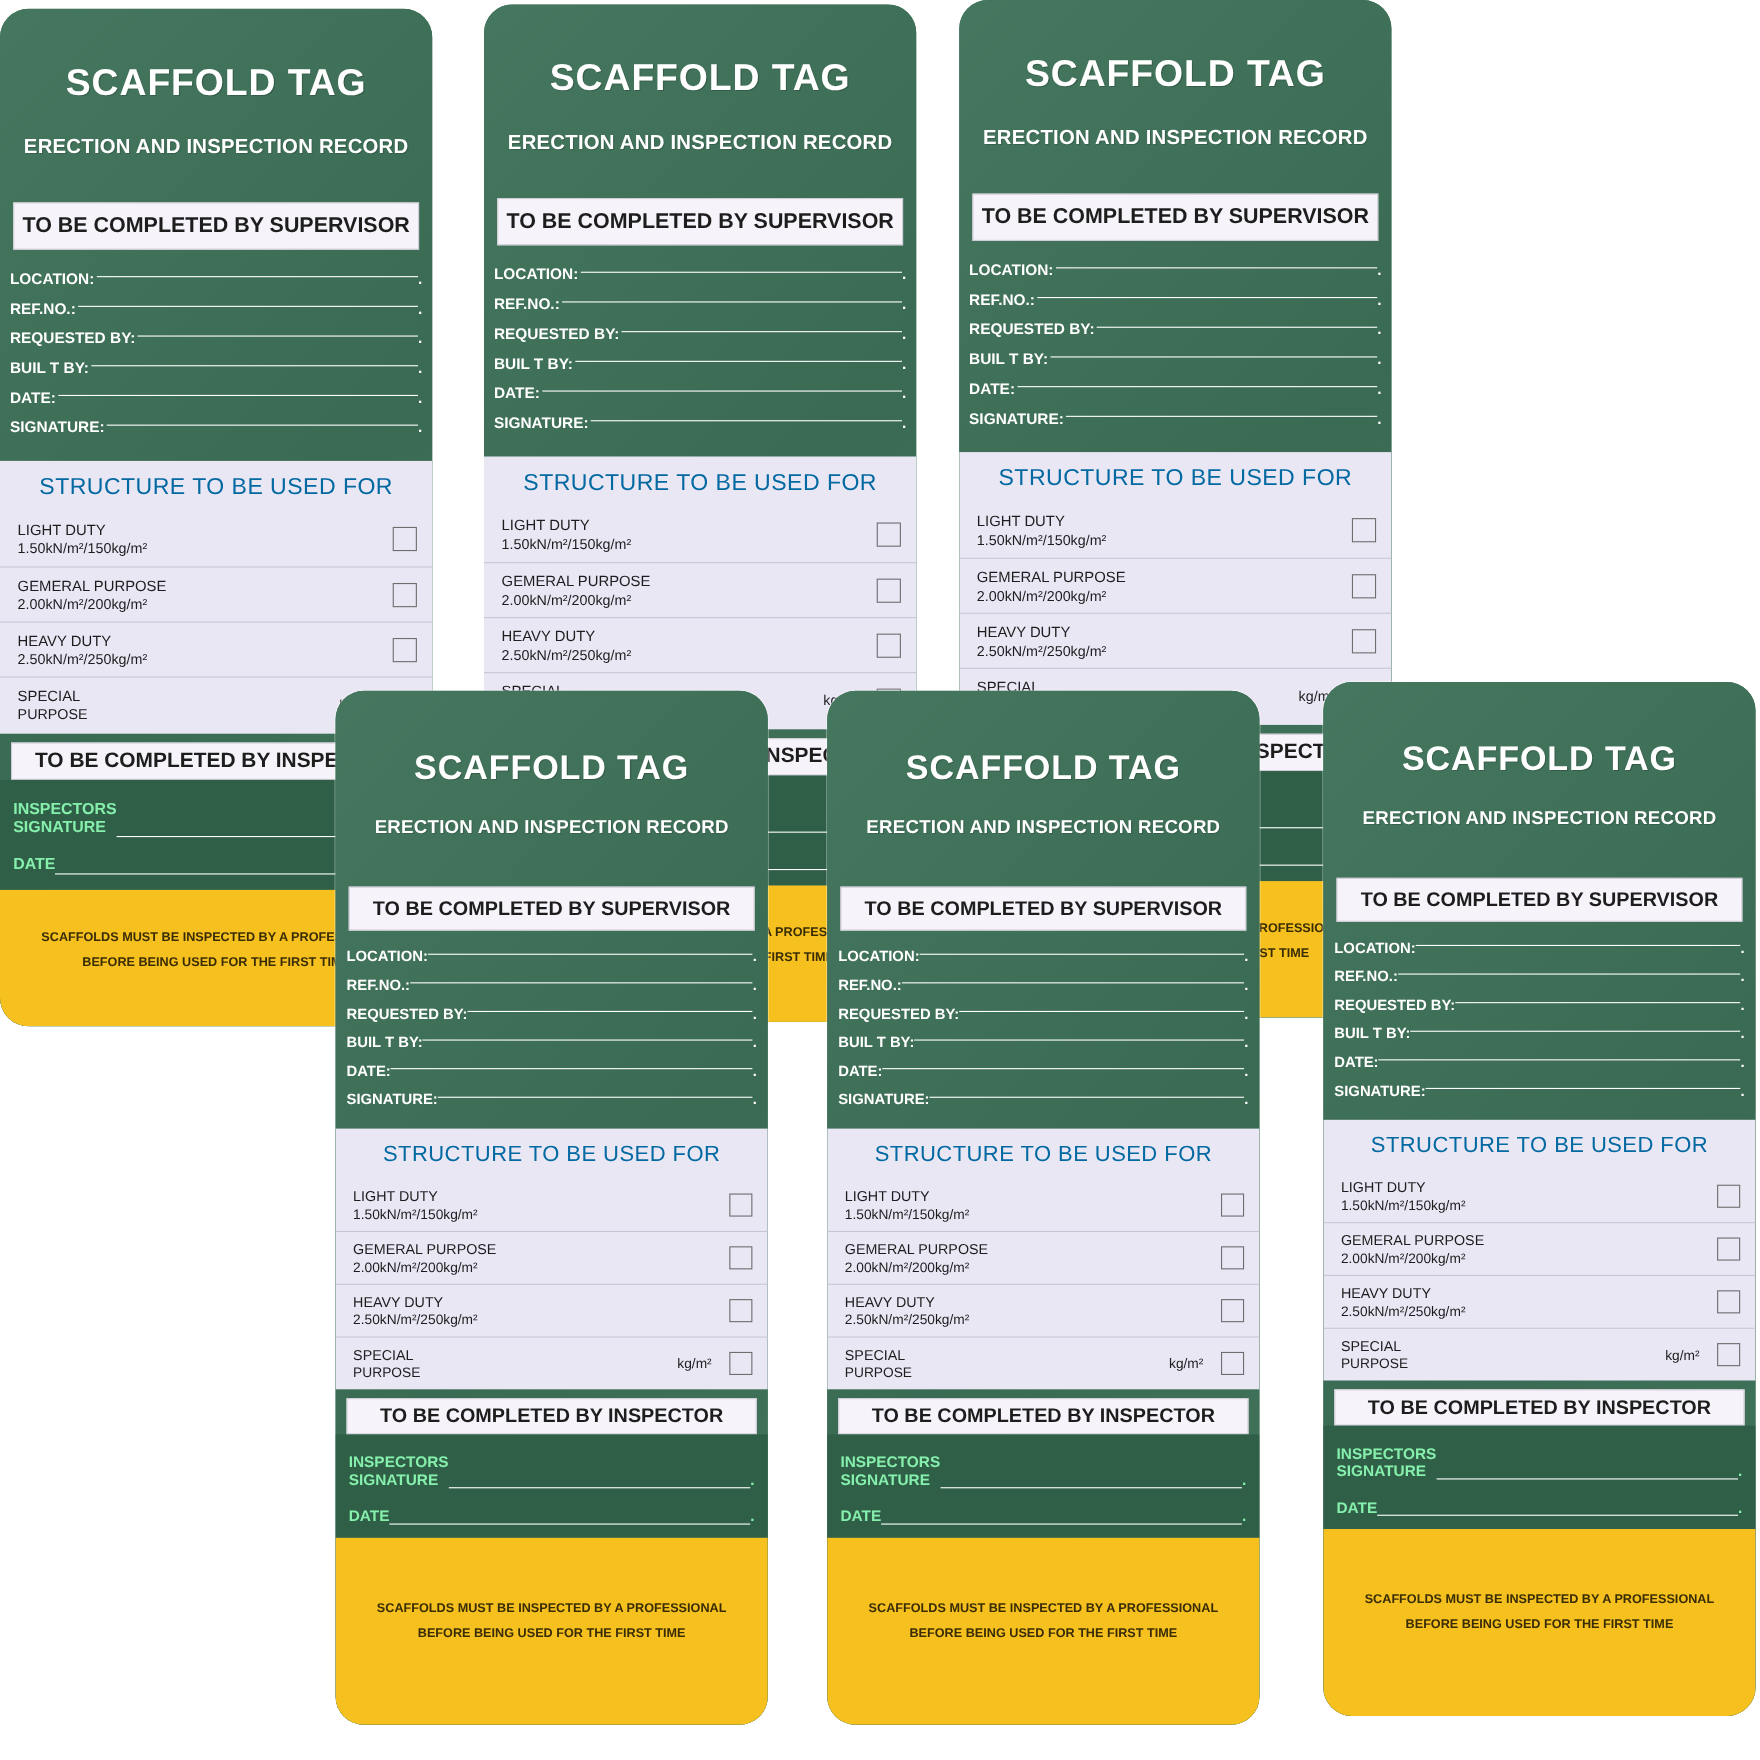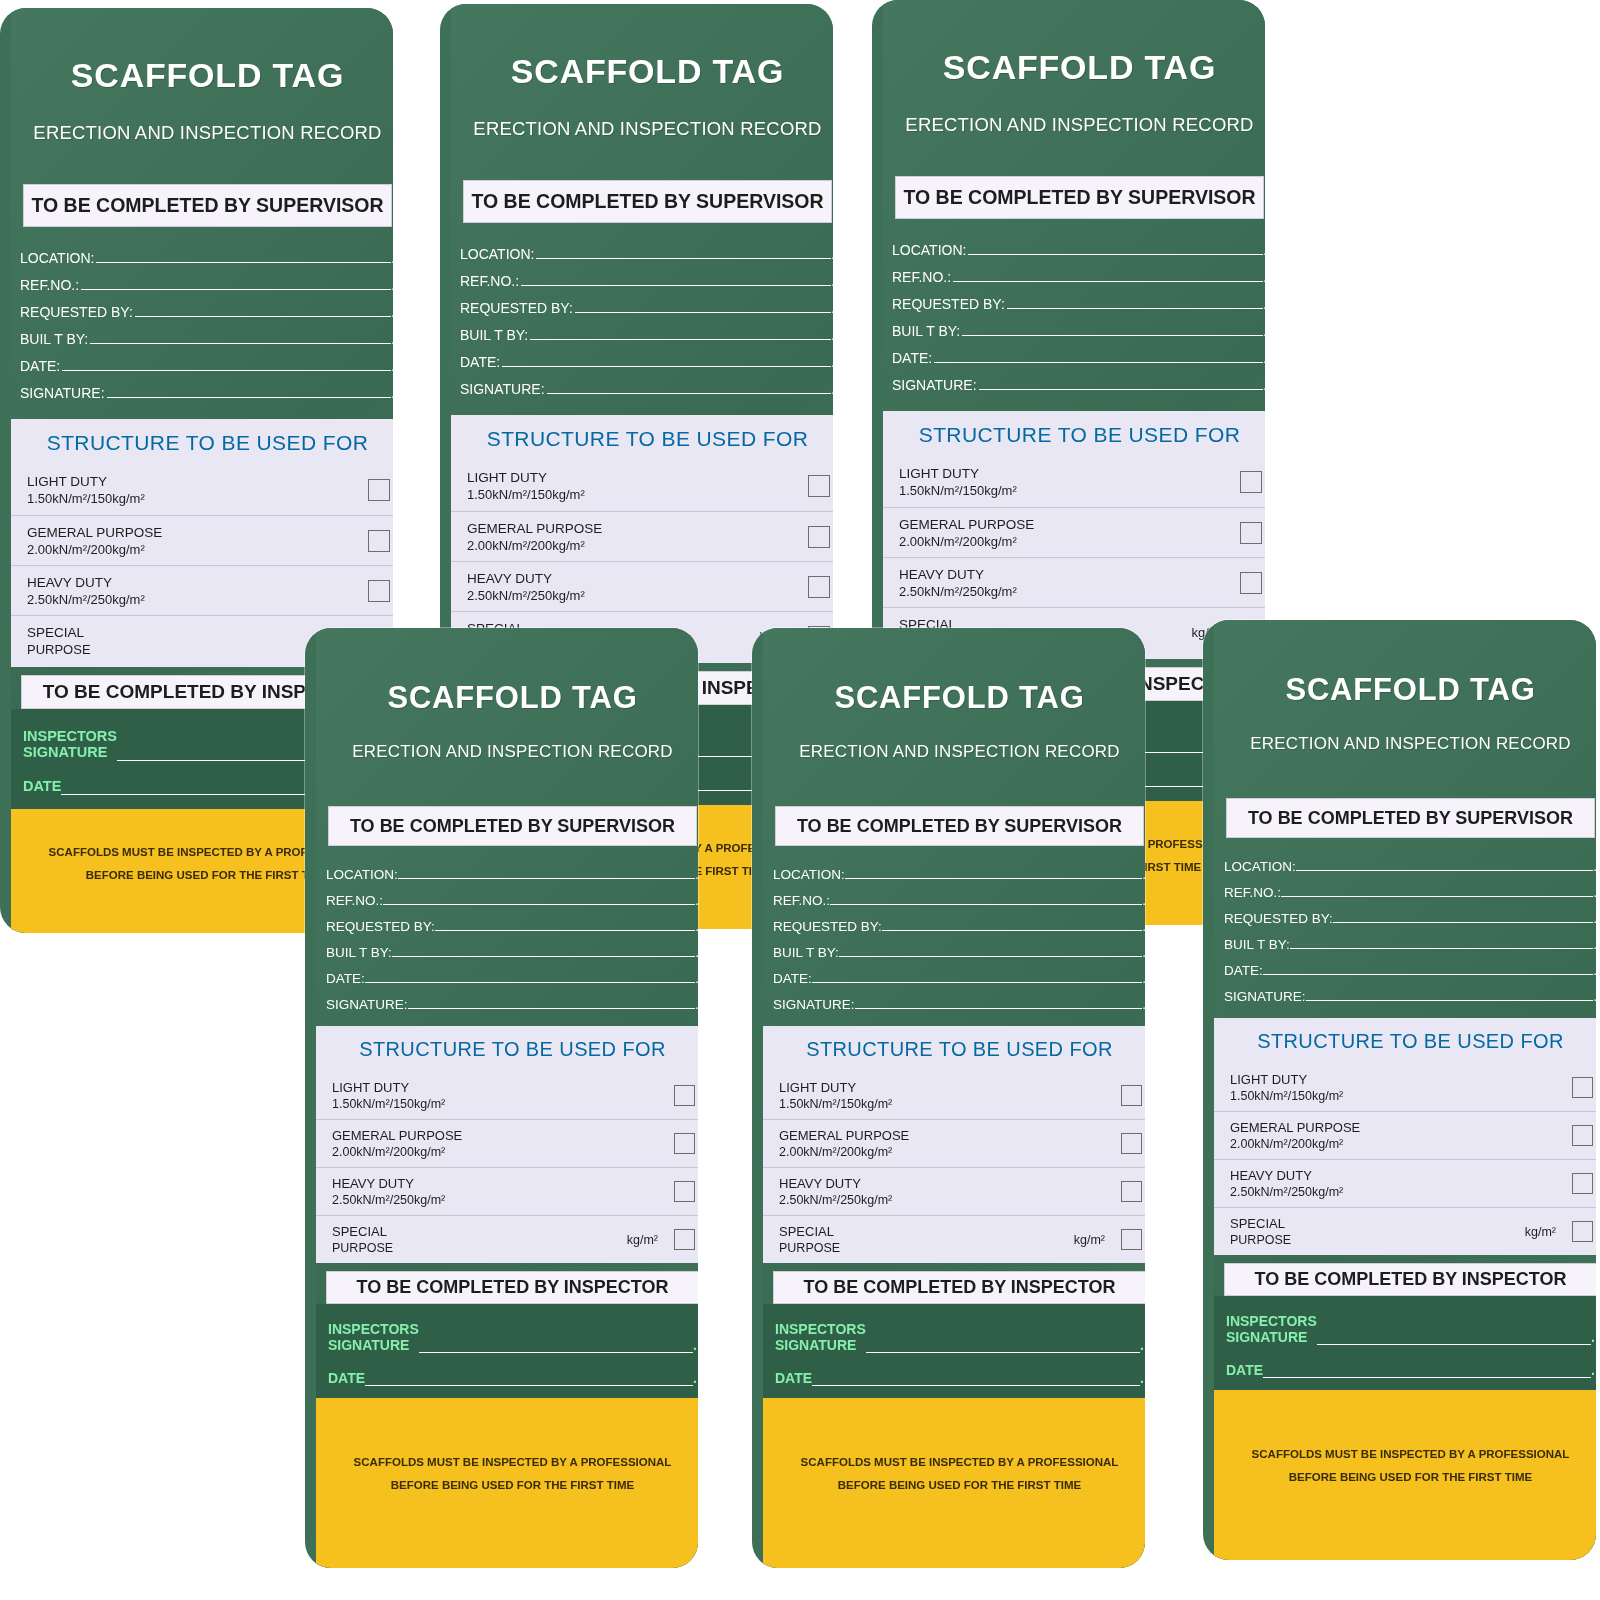--- a/index.html
+++ b/index.html
@@ -30,37 +30,36 @@
 
   .tag-inner {
     position: relative;
     width: 100%;
     height: 100%;
     display: flex;
     flex-direction: column;
     background:
       linear-gradient(135deg, rgba(255,255,255,0.045) 0%, rgba(0,0,0,0.05) 55%, rgba(255,255,255,0.03) 100%),
       #3d7057;
-    margin-left: 11px;
   }
 
   
   .tag-header {
     flex: 0 0 auto;
     text-align: center;
     color: #ffffff;
   }
   .tag-title {
     font-weight: bold;
     letter-spacing: 0.8px;
     text-shadow: 1px 1px 0 rgba(0,0,0,0.18);
     white-space: nowrap;
   }
   .tag-subtitle {
-    font-weight: normal;
+    font-weight: bold;
     letter-spacing: 0.2px;
     text-shadow: 1px 1px 0 rgba(0,0,0,0.15);
     white-space: nowrap;
   }
 
   
   .banner {
     background: #f6f4fa;
     color: #1d1d1d;
     font-weight: bold;
@@ -69,23 +68,23 @@
     white-space: nowrap;
     display: flex;
     align-items: center;
     justify-content: center;
   }
 
   
   .fields { flex: 0 0 auto; }
   .field-row {
     display: flex;
-    align-items: flex-end;
+    align-items: center;
     color: #ffffff;
-    font-weight: normal;
+    font-weight: bold;
     white-space: nowrap;
   }
   .field-label { flex: 0 0 auto; }
   .field-line {
     flex: 1 1 auto;
     border-bottom: 1px solid #ffffff;
   }
   .field-dot {
     flex: 0 0 auto;
     color: #ffffff;

